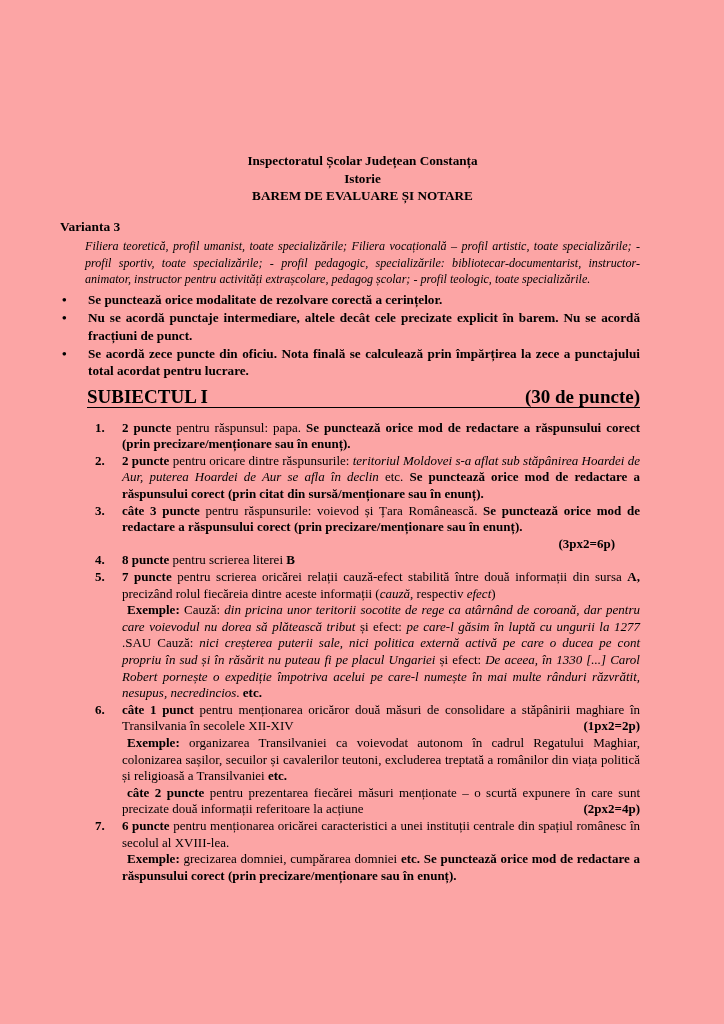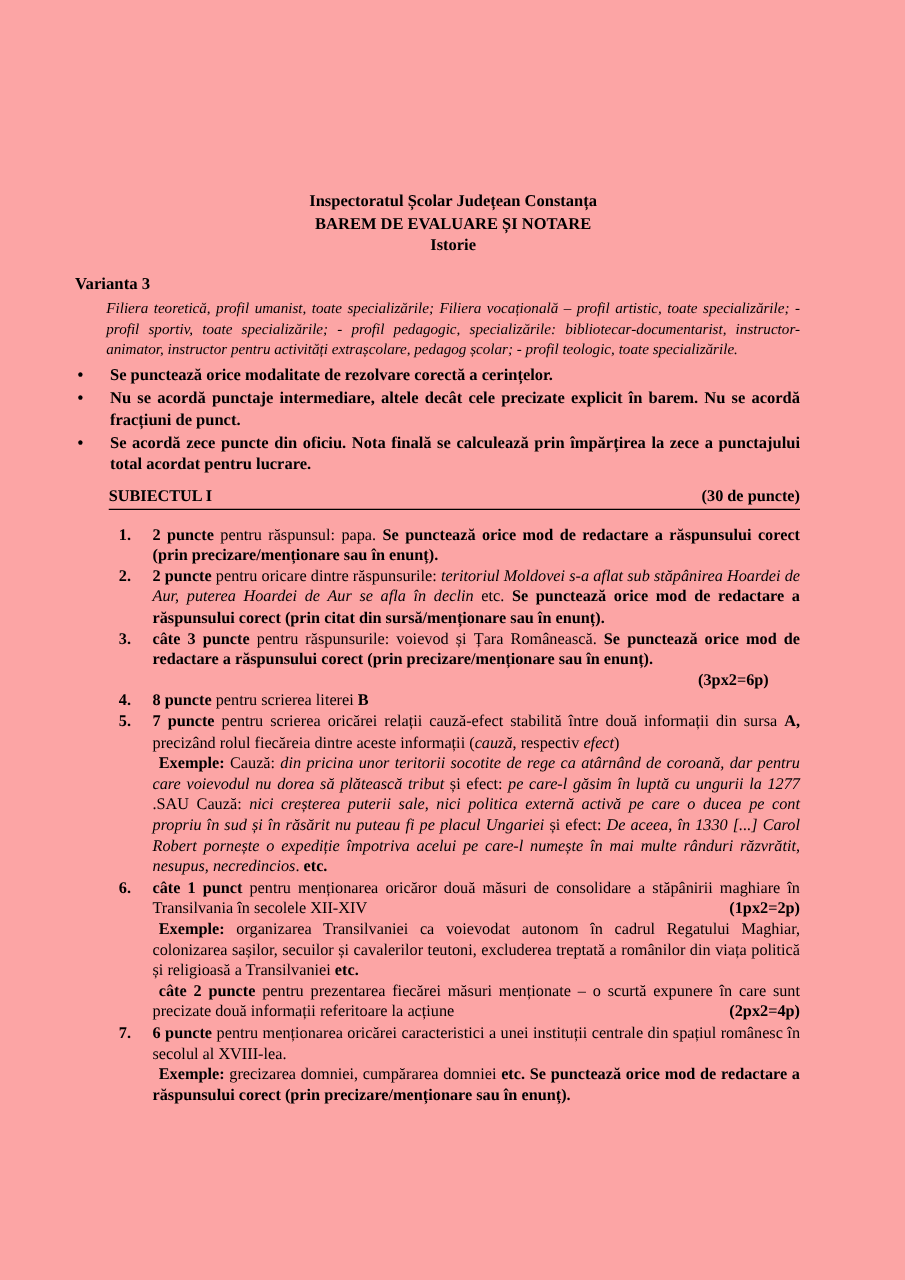--- a/index.html
+++ b/index.html
@@ -21,21 +21,21 @@
     font-size:12.1px;line-height:16.8px;
     text-align:justify;
   }
 
   .rules{list-style:none;margin:3px 0 0 0;padding:0;font-weight:700;font-size:13.2px;line-height:17.3px;}
   .rules li{position:relative;padding-left:28px;text-align:justify;margin-bottom:1px;}
   .rules .bullet{position:absolute;left:2px;top:0;}
 
   .subject-head{
     display:flex;justify-content:space-between;
-    font-weight:700;font-size:13px;line-height:16px;
+    font-weight:700;font-size:19px;line-height:16px;
     margin:9px 0 12px 27px;
     border-bottom:1.8px solid #000;
     padding-bottom:2px;
   }
 
   .items{list-style:none;margin:5px 0 0 0;padding:0;font-size:13px;line-height:16.6px;}
   .items li{position:relative;padding-left:62px;}
   .items .num{position:absolute;left:35px;top:0;font-weight:700;}
   .para{text-align:justify;position:relative;}
   .para.sub{text-indent:5px;}
@@ -47,22 +47,22 @@
   .r-i{font-weight:400;font-style:italic;}
 </style>
 </head>
 <body>
 
 <div class="page">
   <div class="content">
 
     <div class="doc-header">
       <div>Inspectoratul Școlar Județean Constanța</div>
+      <div>Istorie</div>
       <div>BAREM DE EVALUARE ȘI NOTARE</div>
-      <div>Istorie</div>
     </div>
 
     <div class="variant-line">Varianta 3</div>
 
     <p class="filiera">Filiera teoretică, profil umanist, toate specializările; Filiera vocațională – profil artistic, toate specializările; - profil sportiv, toate specializările; - profil pedagogic, specializările: bibliotecar-documentarist, instructor-animator, instructor pentru activități extrașcolare, pedagog școlar; - profil teologic, toate specializările.</p>
 
     <ul class="rules">
       <li>
         <span class="bullet">•</span>
         <span>Se punctează orice modalitate de rezolvare corectă a cerințelor.</span>

